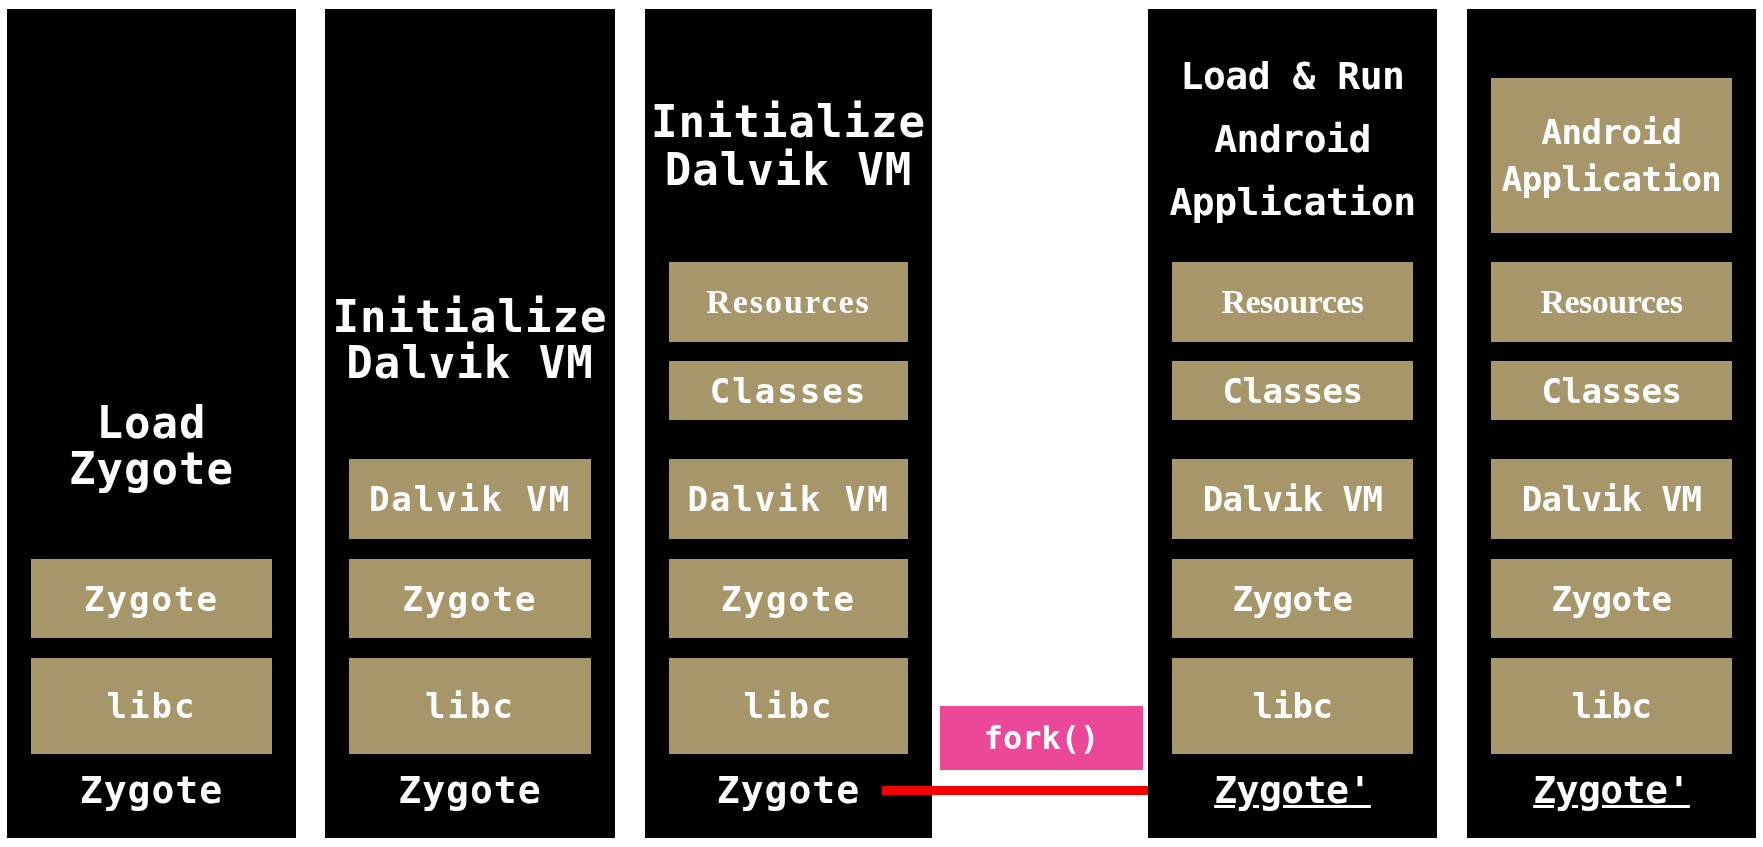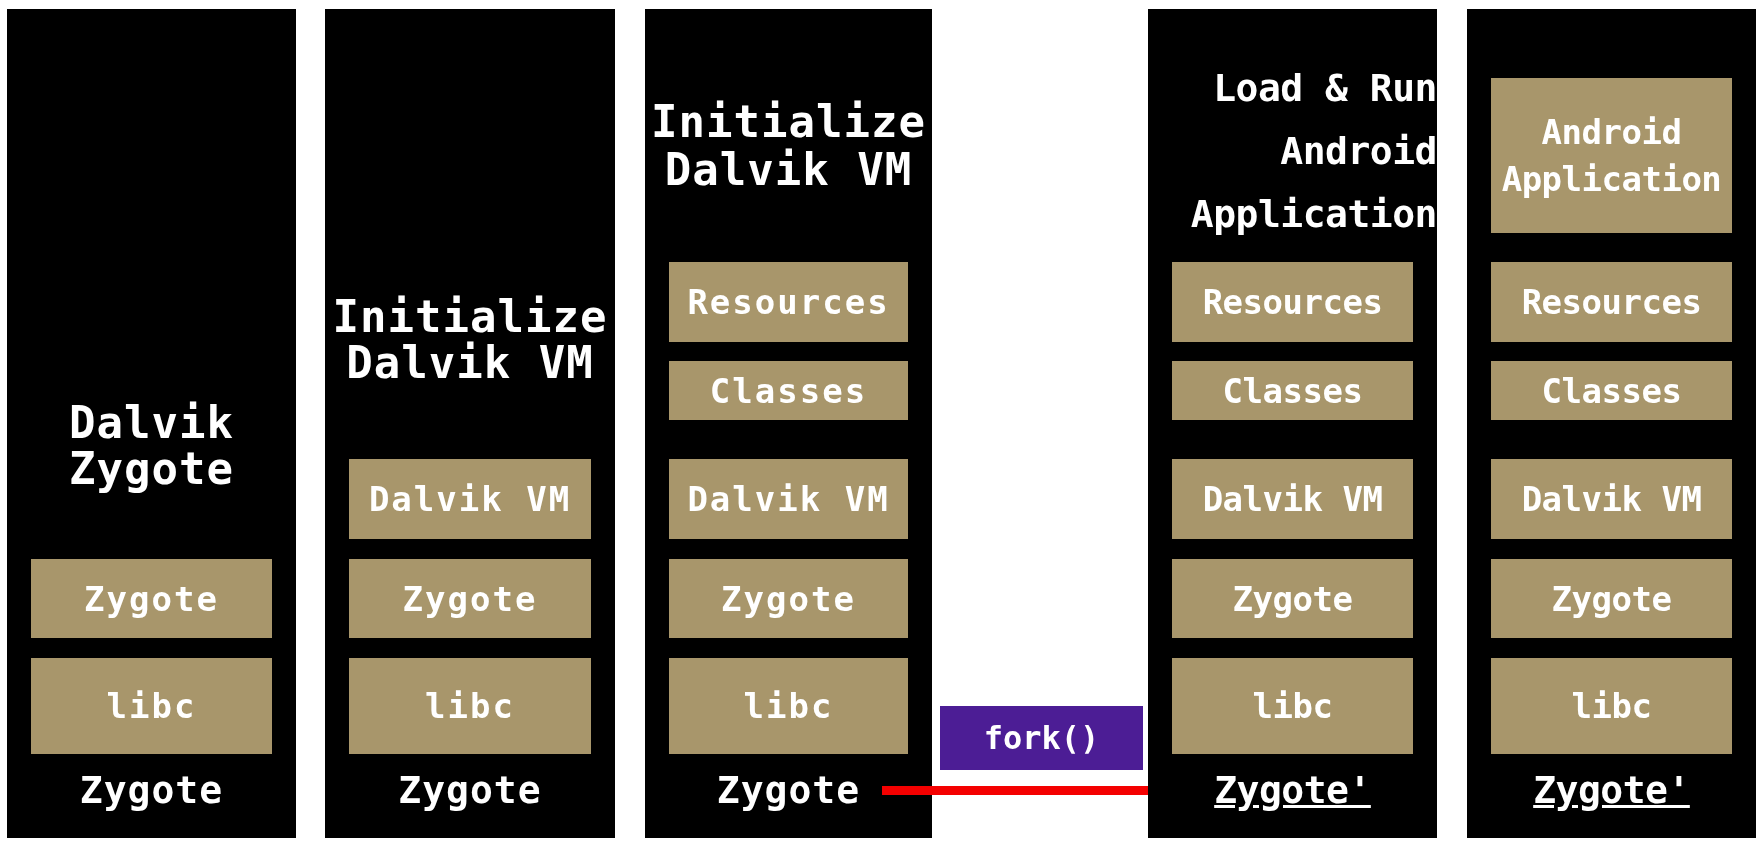--- a/index.html
+++ b/index.html
@@ -27,38 +27,38 @@
     color:#ffffff;
     font-weight:bold;
     font-size:44px;
     line-height:46px;
     letter-spacing:1px;
     white-space:pre;
   }
   .title-1{top:391px;}
   .title-2{top:285px;}
   .title-3{top:89px;line-height:48px;}
-  .title-4{top:48px;font-size:38px;line-height:63px;letter-spacing:-0.5px;text-align:right;}
+  .title-4{top:36px;font-size:38px;line-height:63px;letter-spacing:-0.5px;}
 
   .box{
     position:absolute;
     left:24px;right:24px;
     background:#a8966b;
     color:#ffffff;
     font-weight:bold;
     font-size:34px;
     letter-spacing:2px;
     display:flex;
     align-items:center;
     justify-content:center;
     text-align:center;
   }
   .narrowfont .box{letter-spacing:-0.5px;}
   .row-app {top:69px;height:155px;flex-direction:column;line-height:47px;}
-  .row-res {top:253px;height:80px;}
+  .row-res {top:253px;height:80px;font-family:Liberation Serif, serif;}
   .row-cls {top:352px;height:59px;}
   .row-dvm {top:450px;height:80px;}
   .row-zyg {top:550px;height:79px;}
   .row-libc{top:649px;height:96px;}
 
   .footer{
     position:absolute;left:0;right:0;
     top:759px;height:44px;
     color:#ffffff;
     font-weight:bold;
@@ -66,21 +66,21 @@
     letter-spacing:1px;
     text-align:center;
     line-height:44px;
   }
   .narrowfont .footer{letter-spacing:-0.5px;text-decoration:underline;}
 
   .fork-box{
     position:absolute;
     left:940px;top:706px;
     width:203px;height:64px;
-    background:#4c1d95;
+    background:#ec4899;
     color:#ffffff;
     font-weight:bold;
     font-size:32px;
     display:flex;align-items:center;justify-content:center;
   }
   .arrow-line{
     position:absolute;
     left:882px;top:786px;
     width:290px;height:9px;
     background:#f40000;
@@ -93,21 +93,21 @@
     border-top:15px solid transparent;
     border-bottom:15px solid transparent;
   }
 </style>
 </head>
 <body>
 
 <div id="canvas">
 
   <div class="col col-1">
-    <div class="title title-1"><span>Dalvik</span><br><span>Zygote</span></div>
+    <div class="title title-1"><span>Load</span><br><span>Zygote</span></div>
     <div class="box row-zyg">Zygote</div>
     <div class="box row-libc">libc</div>
     <div class="footer">Zygote</div>
   </div>
 
   <div class="col col-2">
     <div class="title title-2"><span>Initialize</span><br><span>Dalvik VM</span></div>
     <div class="box row-dvm">Dalvik VM</div>
     <div class="box row-zyg">Zygote</div>
     <div class="box row-libc">libc</div>

